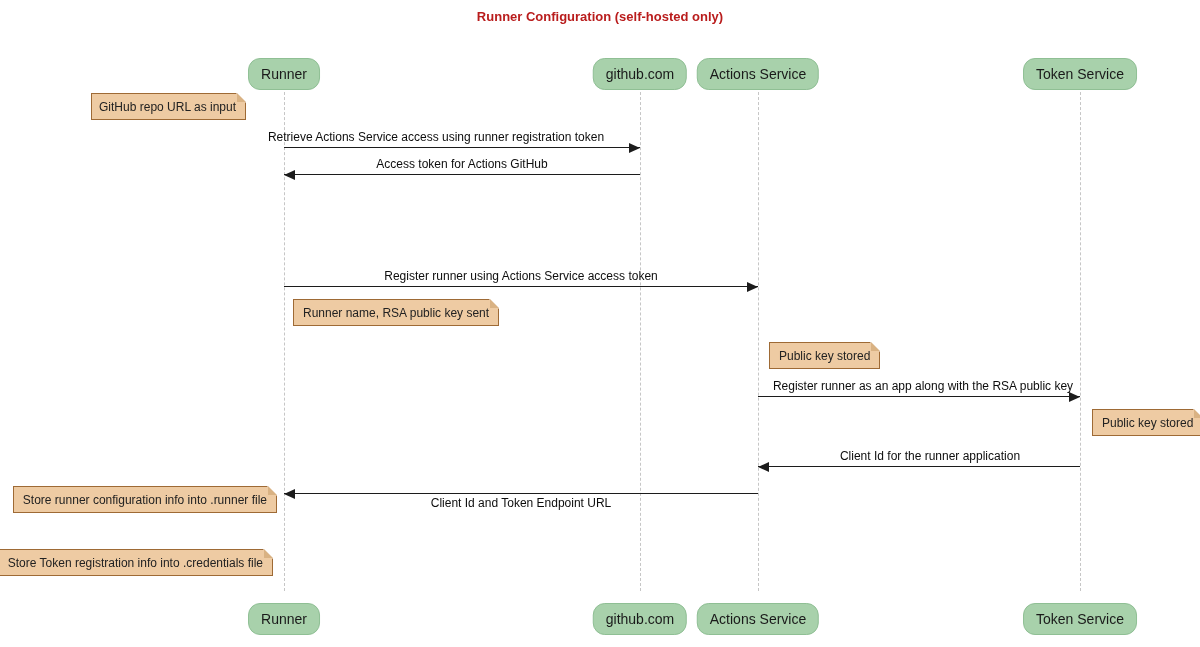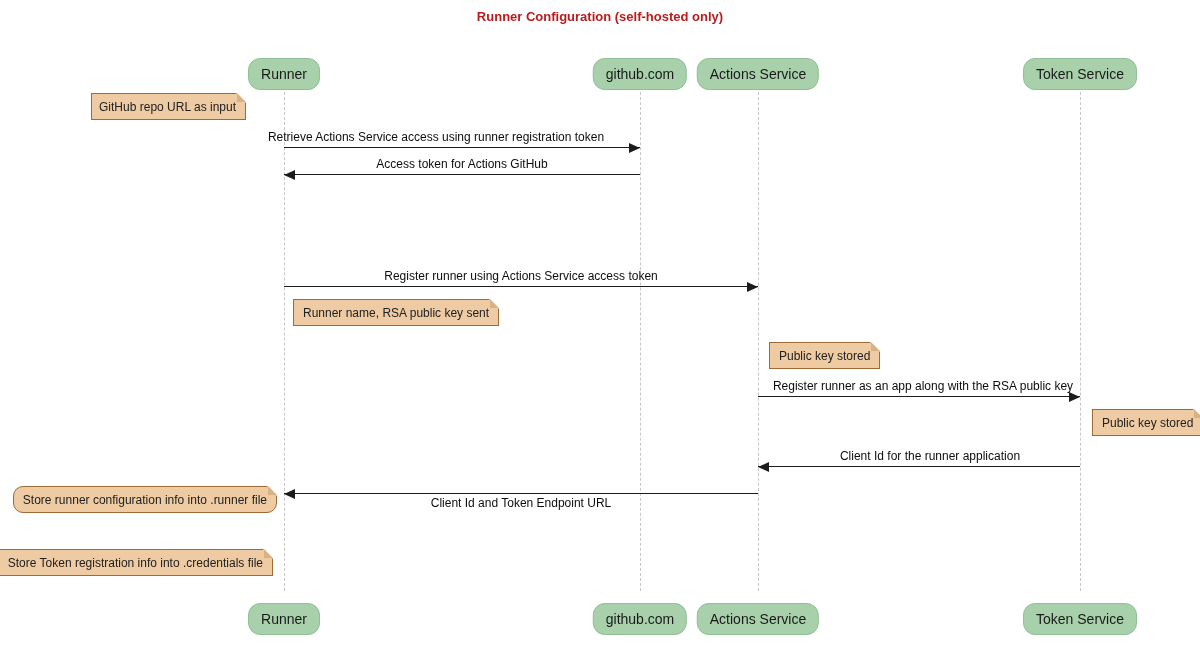--- a/index.html
+++ b/index.html
@@ -89,15 +89,15 @@
     <div class="msg-line" style="left: 758px; top: 466px; width: 322px;"></div>
     <div class="arrowhead left" style="left: 758px; top: 462px;"></div>
     <div class="msg-label" style="left: 919px; top: 449px; margin-left: 11px;">Client Id for the runner application</div>
     <div class="msg-line" style="left: 284px; top: 493px; width: 474px;"></div>
     <div class="arrowhead left" style="left: 284px; top: 489px;"></div>
     <div class="msg-label" style="left: 521px; top: 476px; margin-top: 20px;">Client Id and Token Endpoint URL</div>
     <div class="note" style="top: 93px; right: 954px; padding-left: 7px;">GitHub repo URL as input</div>
     <div class="note" style="top: 299px; left: 293px;">Runner name, RSA public key sent</div>
     <div class="note" style="top: 342px; left: 769px;">Public key stored</div>
     <div class="note" style="top: 409px; left: 1092px;">Public key stored</div>
-    <div class="note" style="top: 486px; right: 923px; border-radius: 10px;">Store runner configuration info into .runner file</div>
+    <div class="note" style="top: 486px; right: 923px;">Store runner configuration info into .runner file</div>
     <div class="note" style="top: 549px; right: 927px;">Store Token registration info into .credentials file</div>
   </div>
 
 </body></html>

